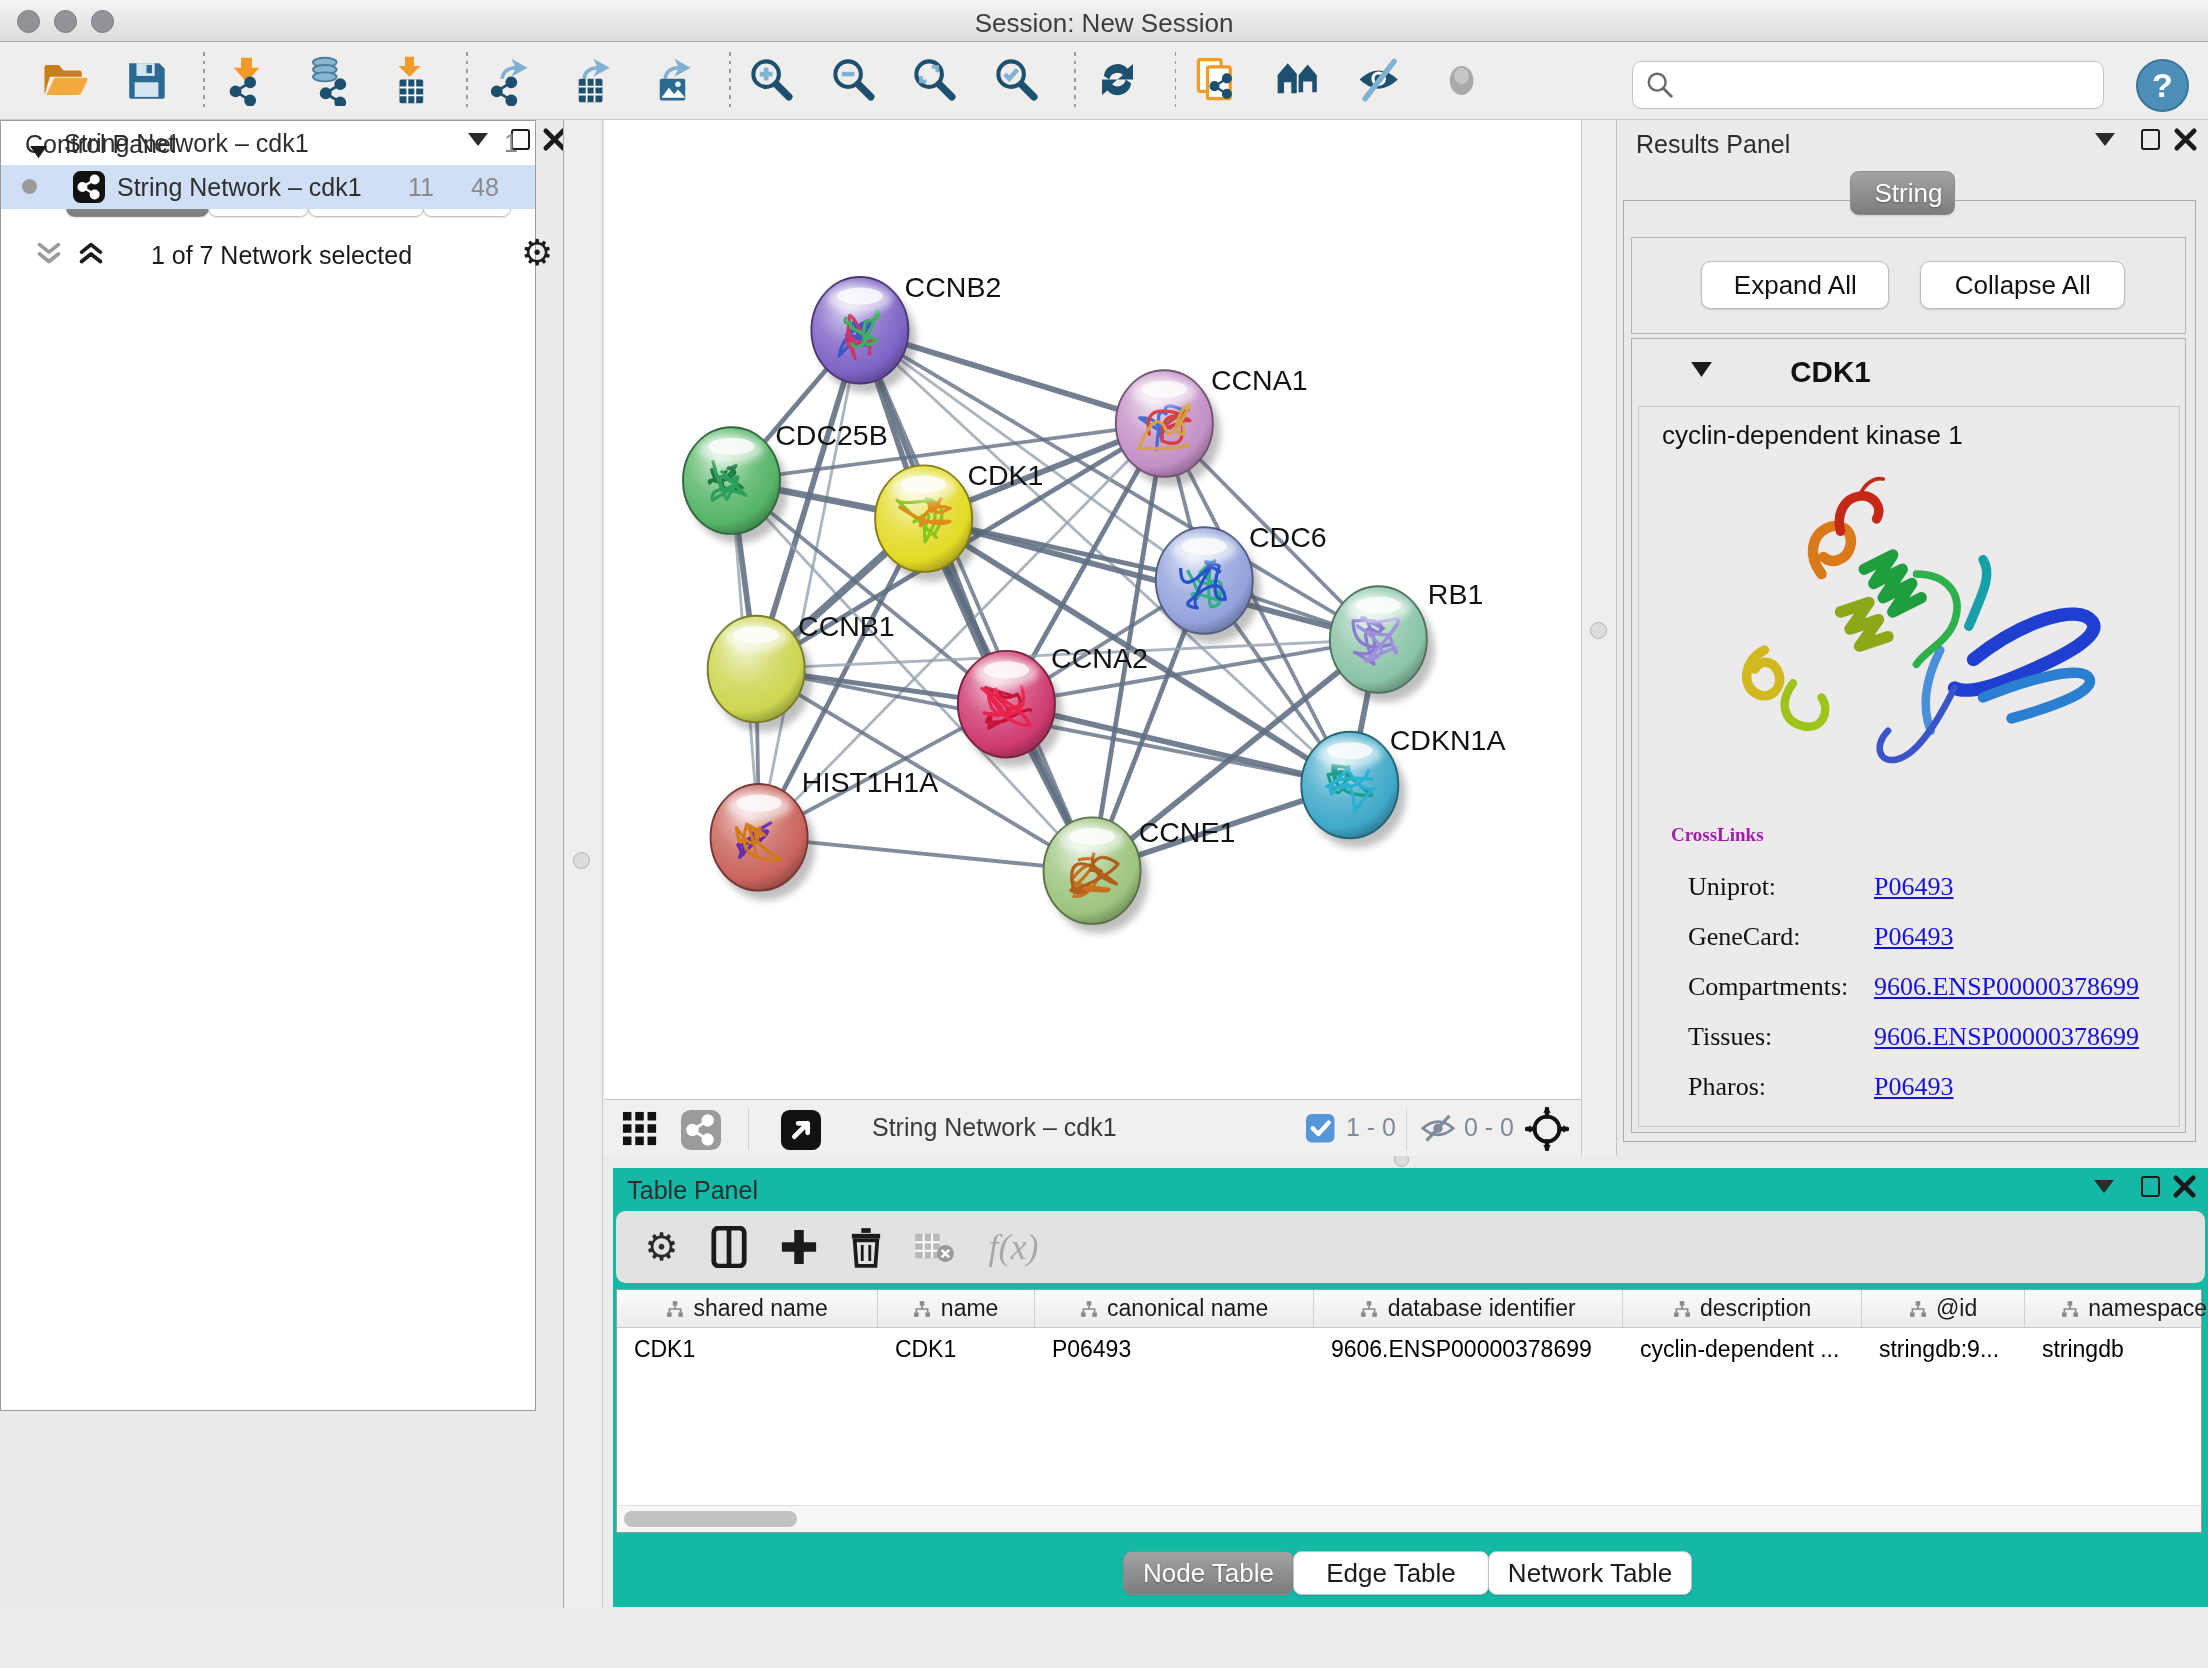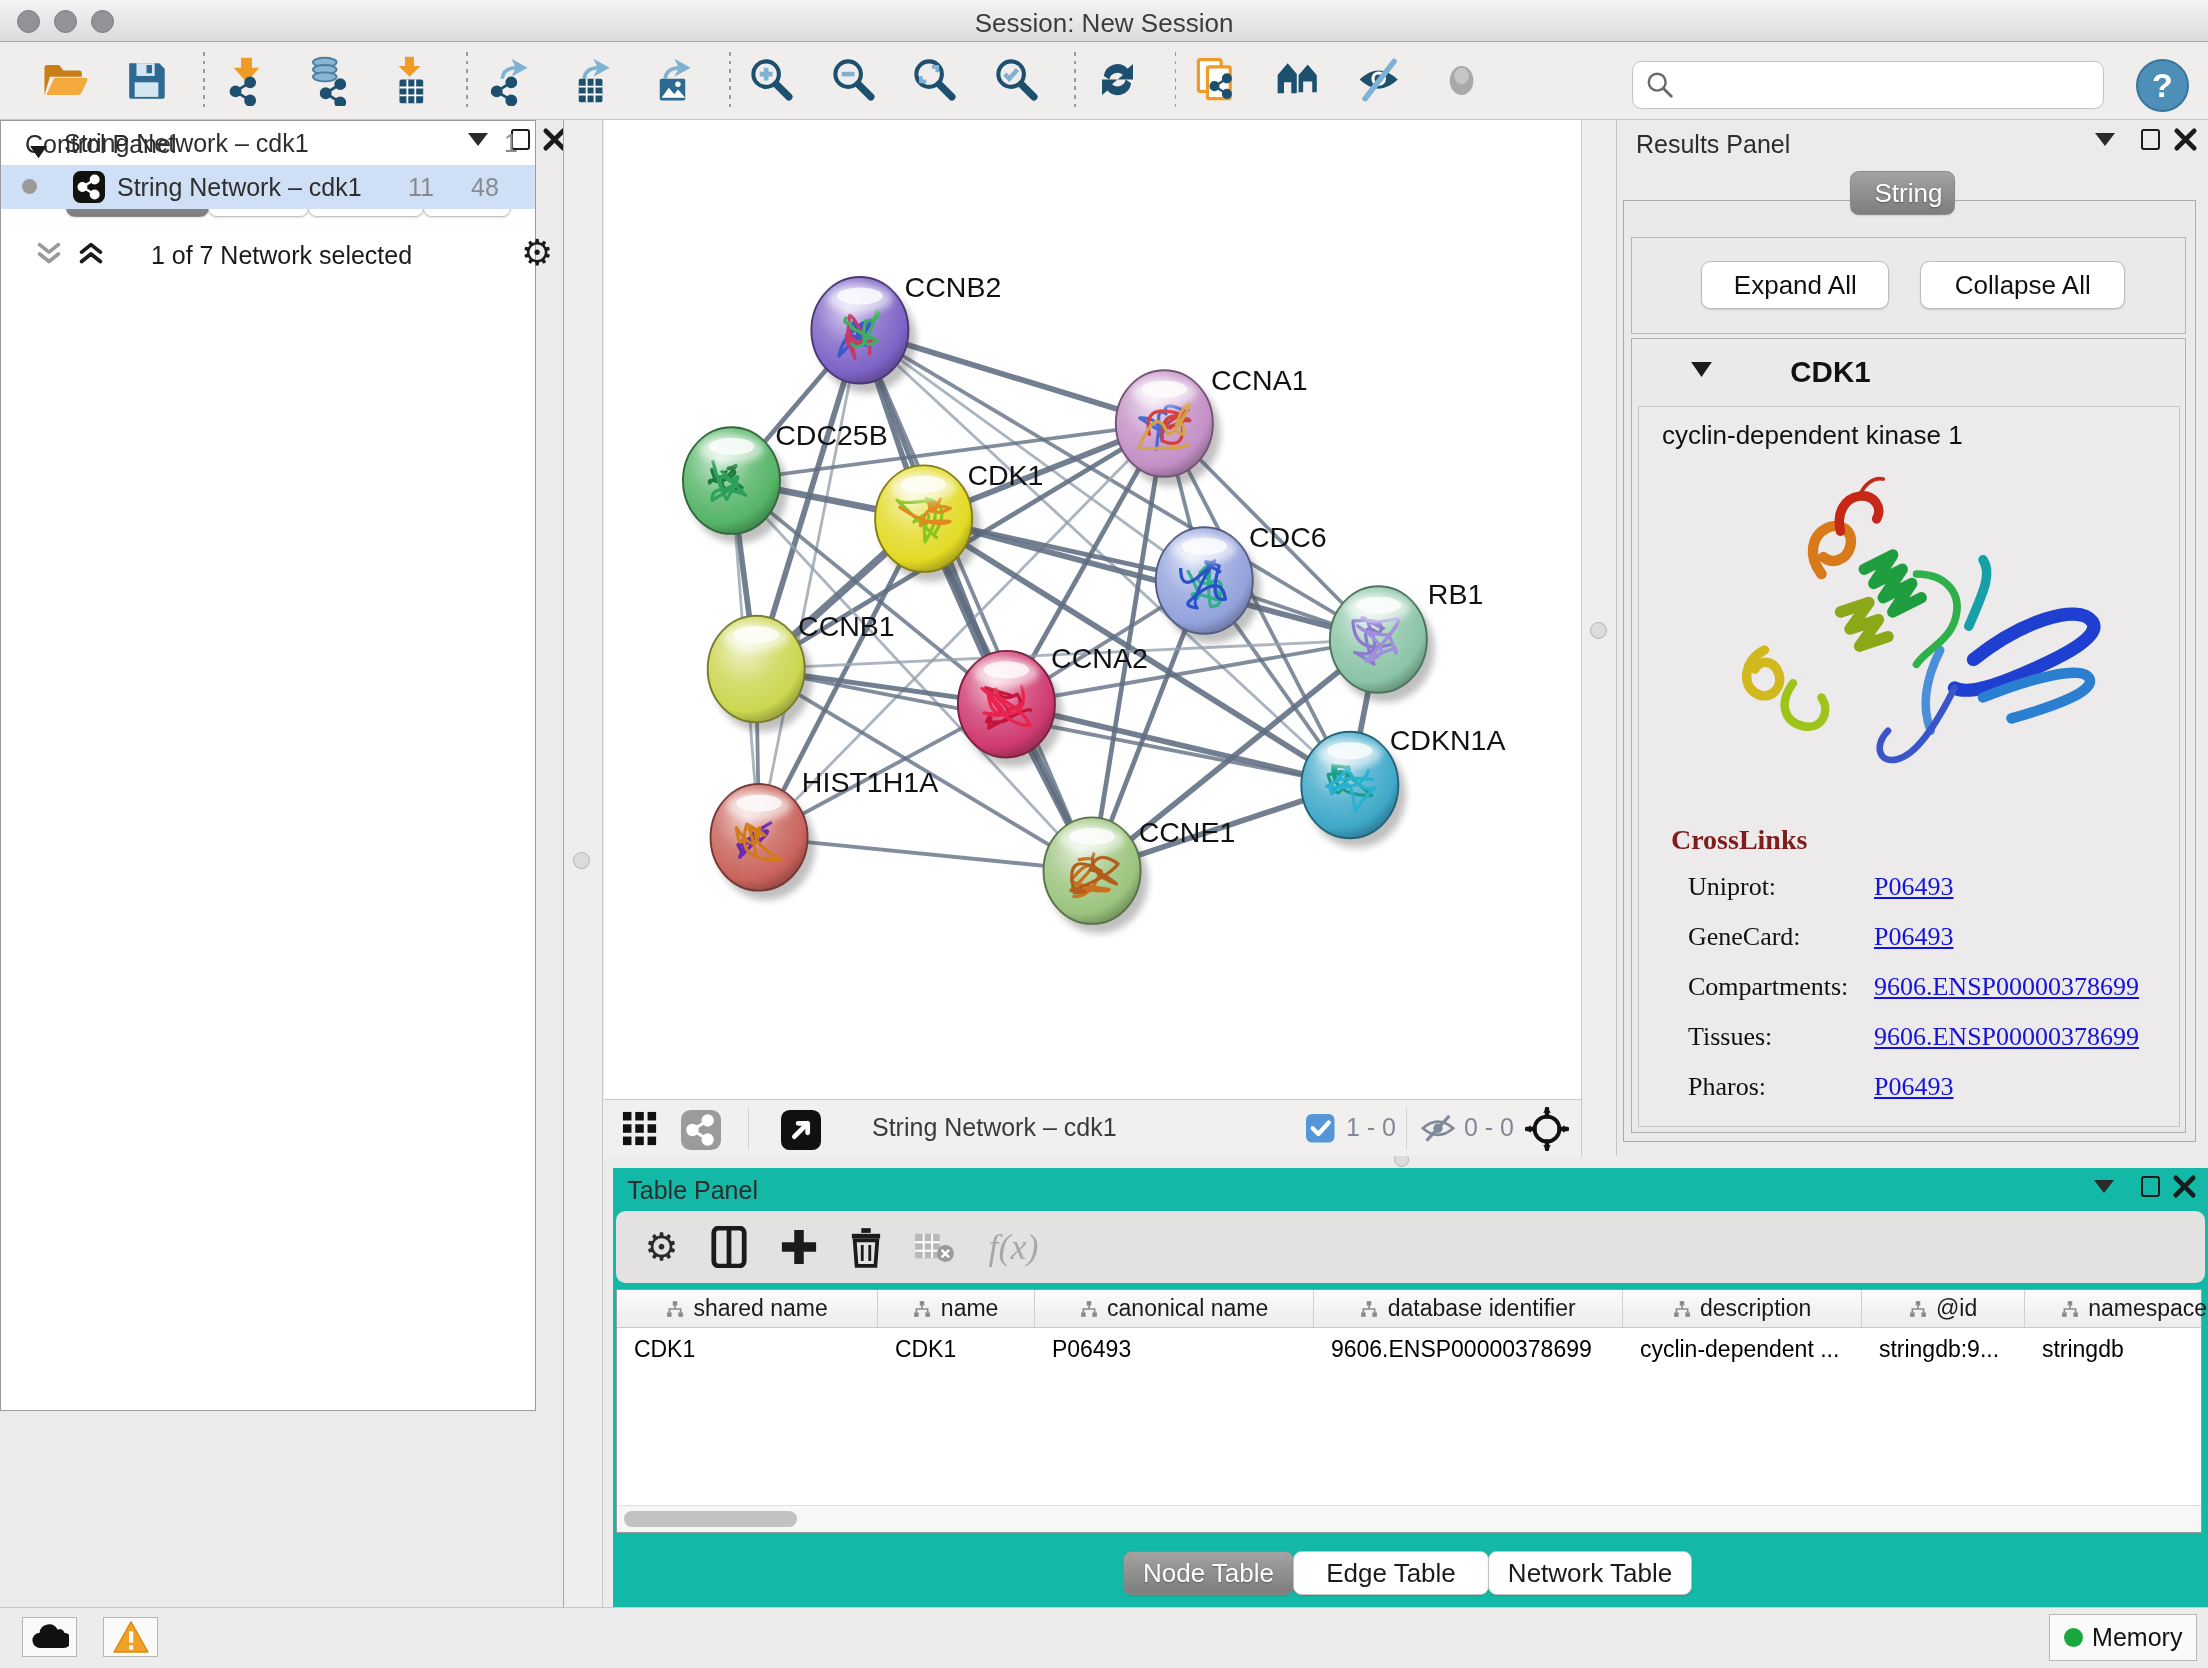--- a/index.html
+++ b/index.html
@@ -70,21 +70,21 @@
   #rp-box { left:5.7px; top:80px; width:573px; height:942px; background:#ebeaea; border:1px solid #ababab; }
   #rp-buttons { left:7.6px; top:36px; width:555px; height:97px; border:1.9px solid #b5b5b5; background:#ebeaea; }
   .rp-btn { height:48px; background:#fff; border:1px solid #bdbdbd; border-radius:9.5px;
     font-size:26px; color:#111; display:flex; align-items:center; justify-content:center; box-shadow:0 1px 1.9px rgba(0,0,0,.15); }
   #cdk1-box { left:7.6px; top:137px; width:555px; height:795px; border:1px solid #b0b0b0; }
   #cdk1-head { left:0; top:0; width:100%; height:65px; display:flex; align-items:center; }
   #cdk1-title { font-size:29.5px; font-weight:bold; color:#111; }
   #cdk1-body { left:5.7px; top:67px; width:542px; height:721px; border:1px solid #c6c6c6; background:#eceaea; overflow:hidden; }
   #gene-desc { left:23px; top:13.3px; font-size:26px; color:#111; }
   .serif { font-family:"Liberation Serif", serif; }
-  #xl-head { font-size:28px; font-weight:bold; color:#7f1d1d; }
+  #xl-head { font-size:19px; font-weight:bold; color:#a21caf; }
   .xl-row { display:flex; height:50px; align-items:center; }
   .xl-label { width:186px; font-size:26px; color:#111; }
   .xl-link { font-size:26px; color:#1412dd; text-decoration:underline; }
 
   
   #table-panel { left:613px; top:1168px; width:1595px; height:439px; background:#14b8a6; }
   #tp-toolbar { left:2.9px; top:43px; width:1589px; height:72px; background:#e3e2e1; border-radius:9.5px;
     display:flex; align-items:center; padding-left:28.5px; }
   .tp-icon { margin-right:32px; display:flex; align-items:center; justify-content:center; }
   #data-table { left:2.9px; top:121px; width:1586px; height:244px; background:#fff; border:1.9px solid #9b9b9b; }
@@ -889,33 +889,15 @@
         <div id="tbl-thumb"></div>
       </div>
     </div>
     <div id="tp-tabs" class="abs">
         <div class="tab active" style="width: 171px;">Node Table</div>
         <div class="tab" style="width: 196px;">Edge Table</div>
         <div class="tab" style="width: 204px;">Network Table</div>
       </div>
   </div>
 
-  <div id="status-bar" class="abs">
-    <div class="sb-btn abs" style="left:22px">
-      <svg width="38" height="27" viewBox="0 0 40 28">
-          <path d="M10 26 a8 8 0 0 1-1-16 a10 10 0 0 1 19-3 a4.5 4.5 0 0 1 7 3 a7 7 0 0 1-1 16 Z" fill="#111"></path>
-        </svg>
-    </div>
-    <div class="sb-btn abs" style="left:103px">
-      <svg width="36" height="32" viewBox="0 0 38 34">
-          <path d="M19 1 L37 33 H1 Z" fill="#f0a024" stroke="#d88c12" stroke-width="1.5" stroke-linejoin="round"></path>
-          <rect x="17" y="11" width="4.4" height="12" fill="#fff"></rect>
-          <rect x="17" y="26" width="4.4" height="4.4" fill="#fff"></rect>
-        </svg>
-    </div>
-    <div id="memory-btn" class="abs">
-      <span id="memory-dot"></span>
-      <span>Memory</span>
-    </div>
-  </div>
 
 </div>
 
 
 </body></html>

